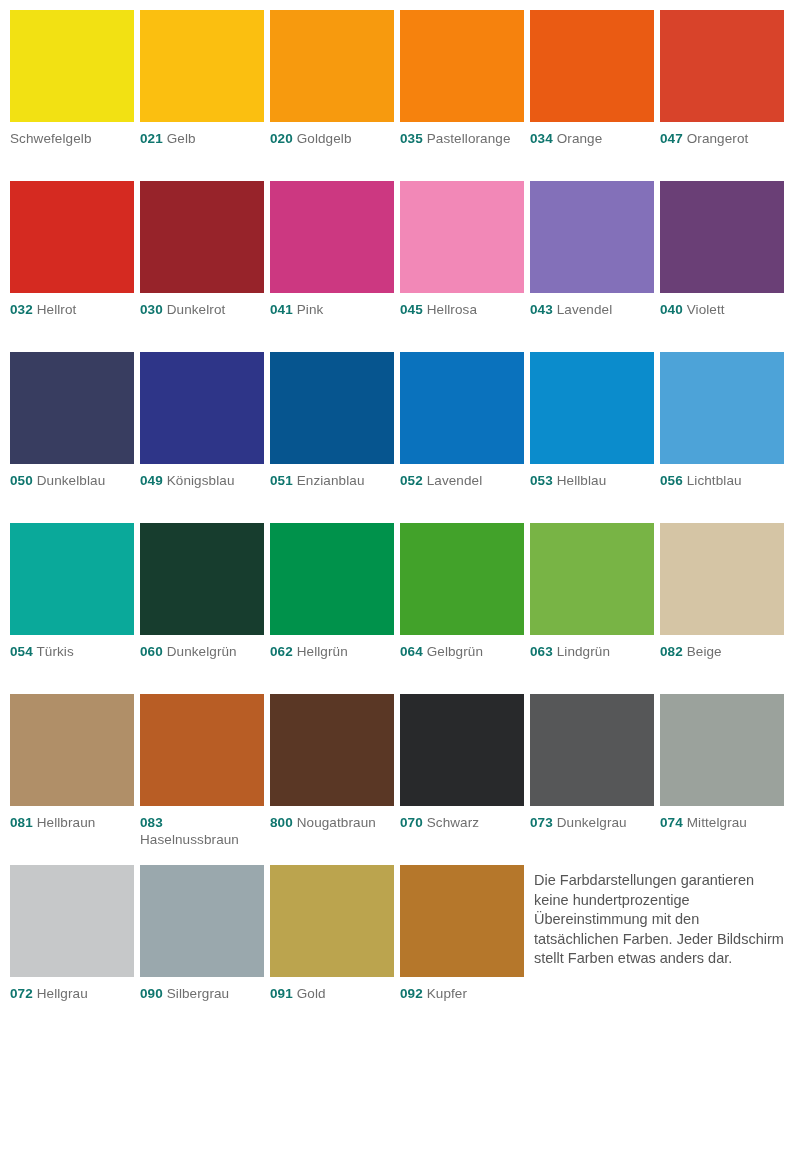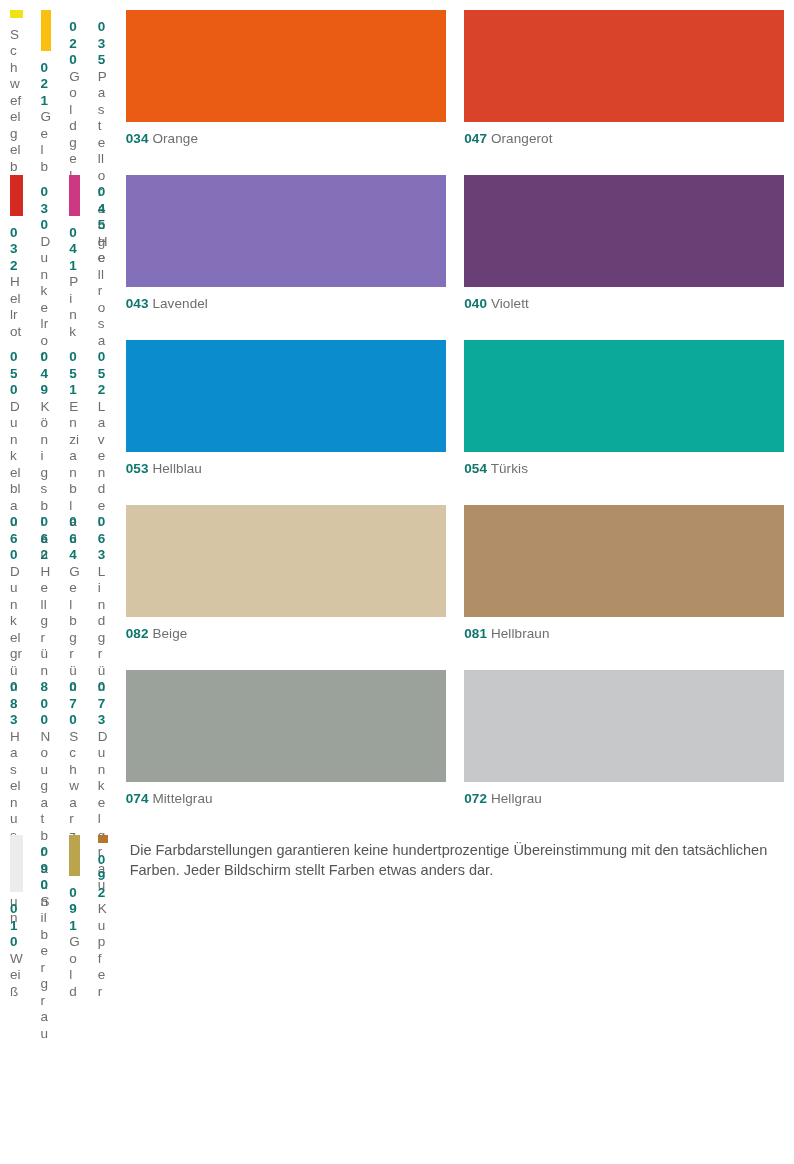--- a/index.html
+++ b/index.html
@@ -17,23 +17,24 @@
   }
   #sheet {
     position: relative;
     width: 794px;
     height: 1164px;
     box-sizing: border-box;
     padding: 10px 10px 0 10px;
   }
   .grid {
     display: grid;
-    grid-template-columns: repeat(4, 1fr);
+    grid-template-columns: repeat(6, 1fr);
     column-gap: 18px;
     row-gap: 0px;
+    gap: 6px;
   }
   .cell {
     height: 165px;
     box-sizing: border-box;
     display: flex;
     flex-direction: column;
     align-items: stretch;
   }
   .swatch {
     width: 100%;
@@ -138,20 +139,24 @@
       </div>
       <div class="cell">
         <div class="swatch" style="background: rgb(10, 114, 189);"></div>
         <div class="caption"><span class="code">052</span><span class="name">Lavendel</span></div>
       </div>
       <div class="cell">
         <div class="swatch" style="background: rgb(11, 140, 204);"></div>
         <div class="caption"><span class="code">053</span><span class="name">Hellblau</span></div>
       </div>
       <div class="cell">
+        <div class="swatch" style="background: rgb(77, 163, 216);"></div>
+        <div class="caption"><span class="code">056</span><span class="name">Lichtblau</span></div>
+      </div>
+      <div class="cell">
         <div class="swatch" style="background: rgb(10, 169, 154);"></div>
         <div class="caption"><span class="code">054</span><span class="name">Türkis</span></div>
       </div>
       <div class="cell">
         <div class="swatch" style="background: rgb(23, 61, 46);"></div>
         <div class="caption"><span class="code">060</span><span class="name">Dunkelgrün</span></div>
       </div>
       <div class="cell">
         <div class="swatch" style="background: rgb(0, 146, 75);"></div>
         <div class="caption"><span class="code">062</span><span class="name">Hellgrün</span></div>
@@ -188,24 +193,20 @@
         <div class="swatch" style="background: rgb(86, 87, 88);"></div>
         <div class="caption"><span class="code">073</span><span class="name">Dunkelgrau</span></div>
       </div>
       <div class="cell">
         <div class="swatch" style="background: rgb(155, 162, 156);"></div>
         <div class="caption"><span class="code">074</span><span class="name">Mittelgrau</span></div>
       </div>
       <div class="cell">
         <div class="swatch" style="background: rgb(198, 200, 201);"></div>
         <div class="caption"><span class="code">072</span><span class="name">Hellgrau</span></div>
-      </div>
-      <div class="cell">
-        <div class="swatch" style="background: rgb(236, 236, 236);"></div>
-        <div class="caption"><span class="code">010</span><span class="name">Weiß</span></div>
       </div>
       <div class="cell">
         <div class="swatch" style="background: rgb(154, 168, 173);"></div>
         <div class="caption"><span class="code">090</span><span class="name">Silbergrau</span></div>
       </div>
       <div class="cell">
         <div class="swatch" style="background: rgb(187, 164, 78);"></div>
         <div class="caption"><span class="code">091</span><span class="name">Gold</span></div>
       </div>
       <div class="cell">

